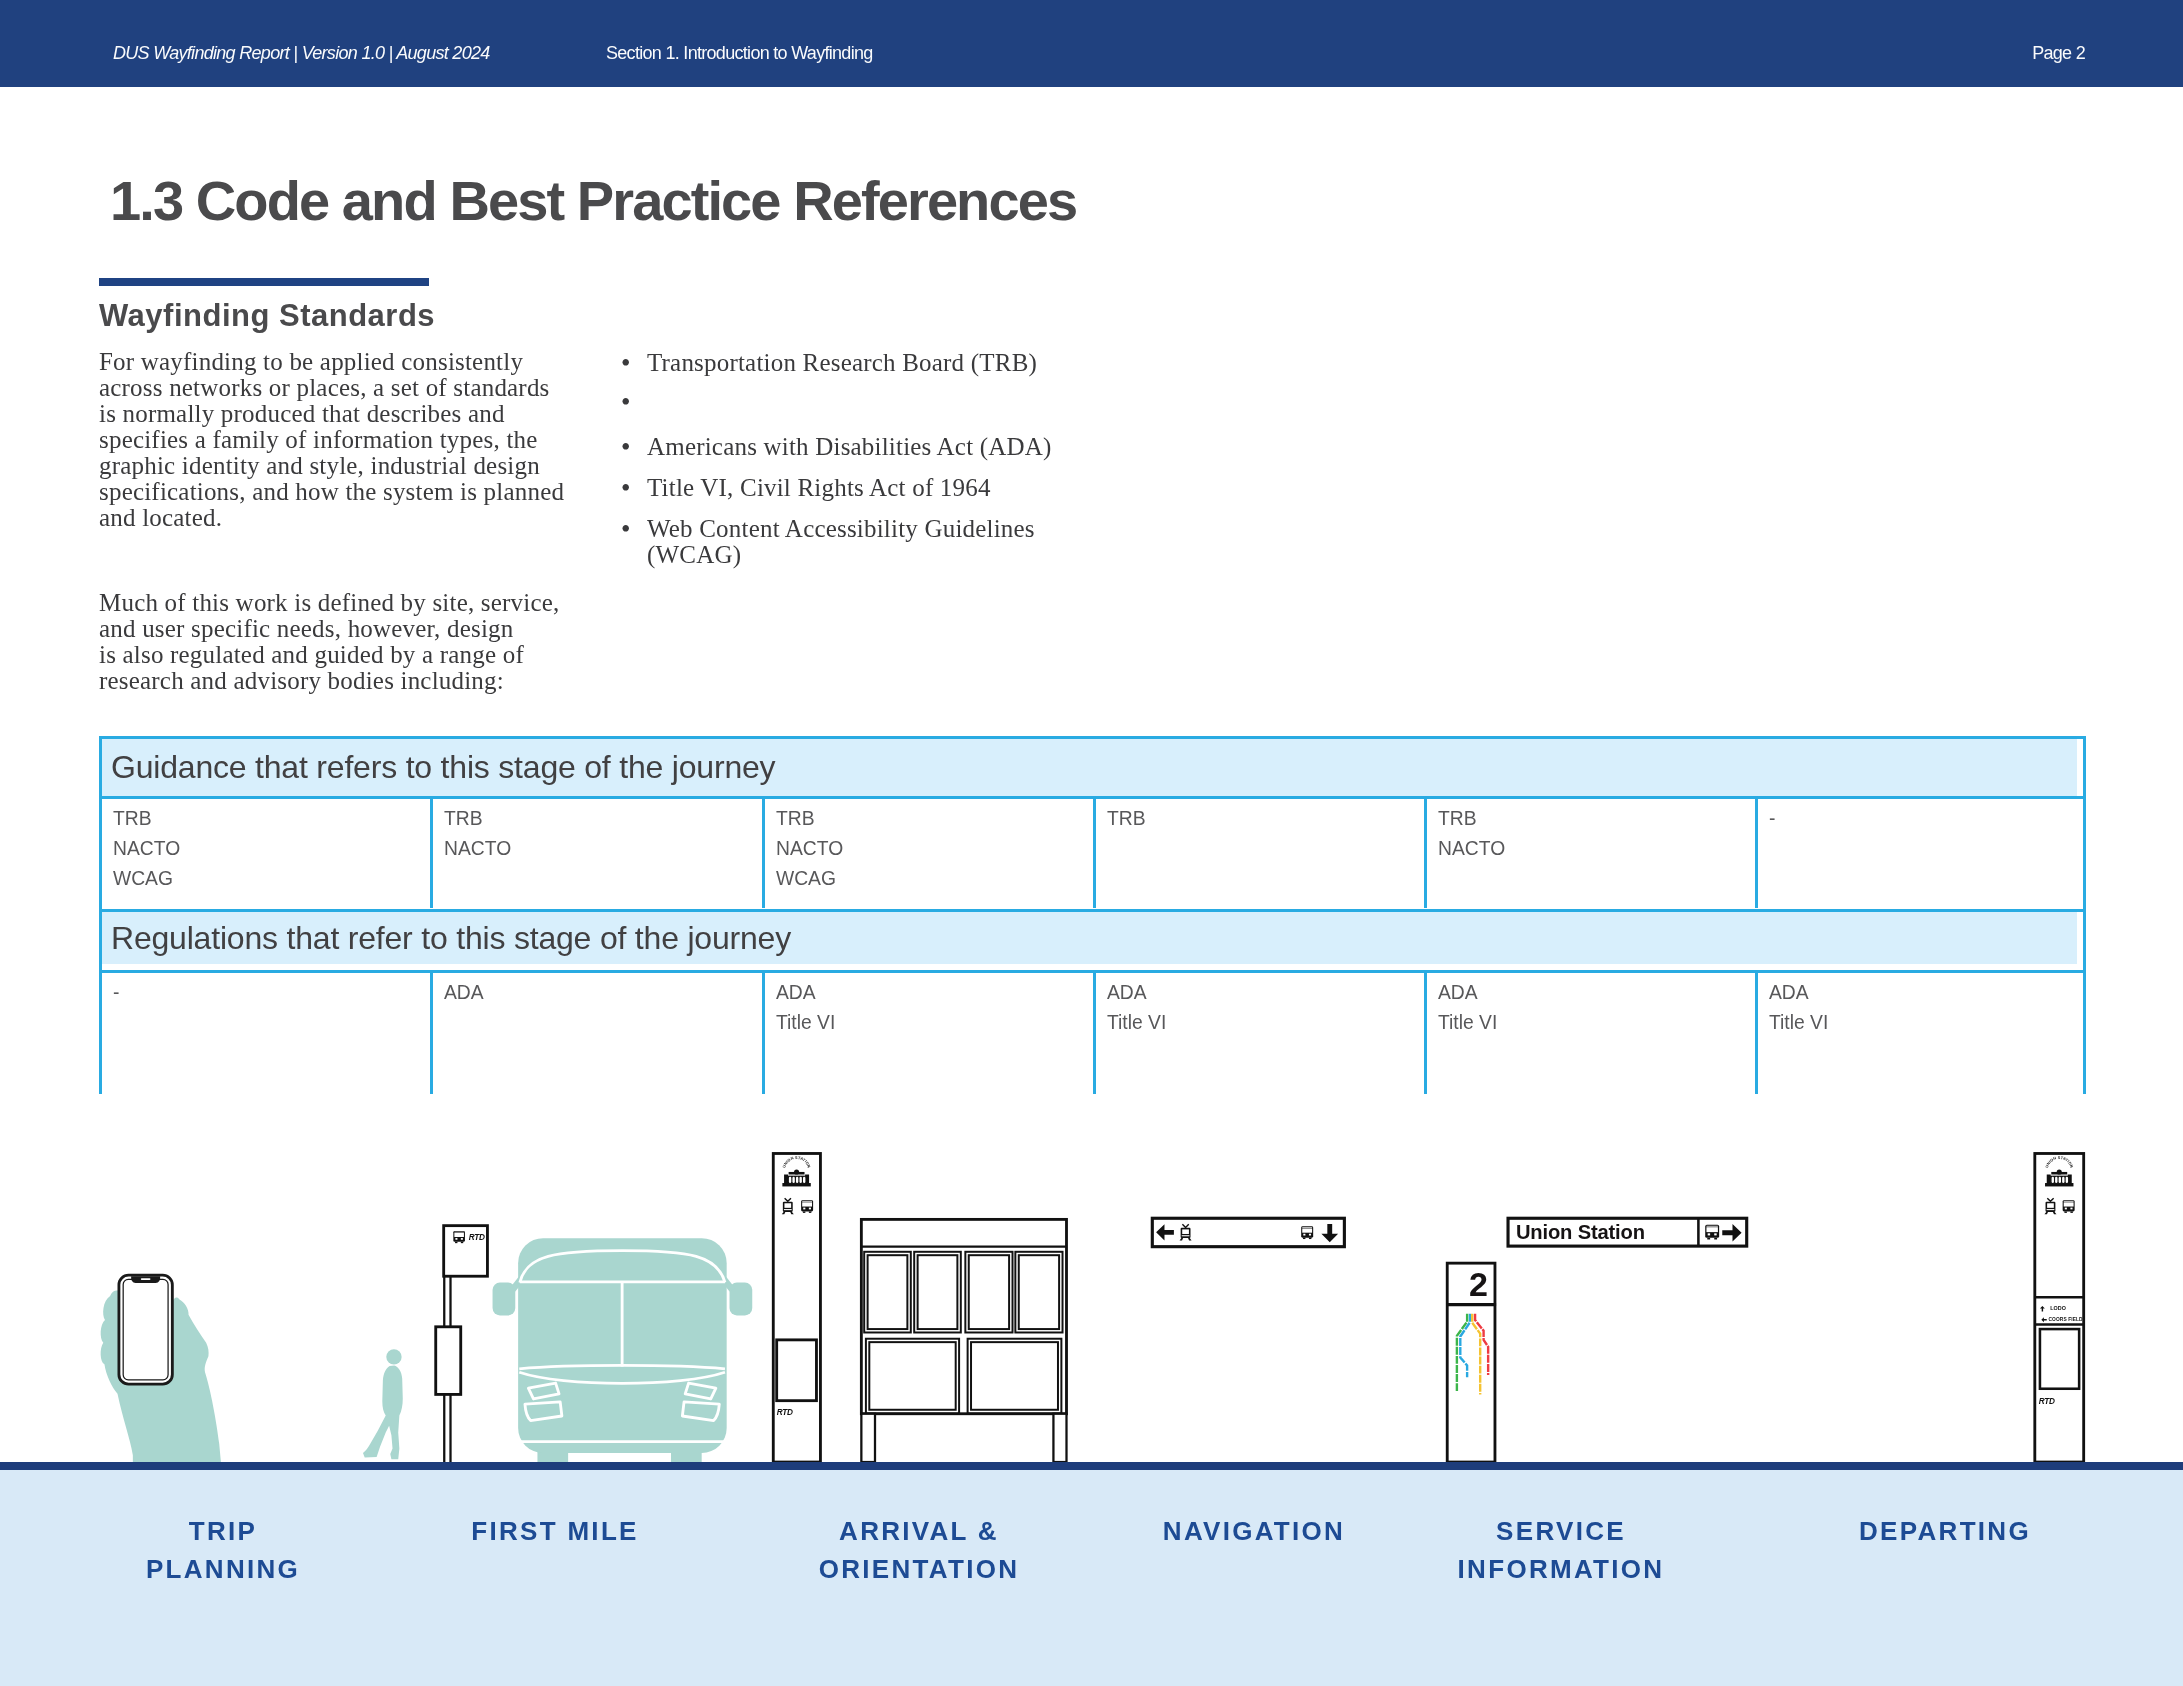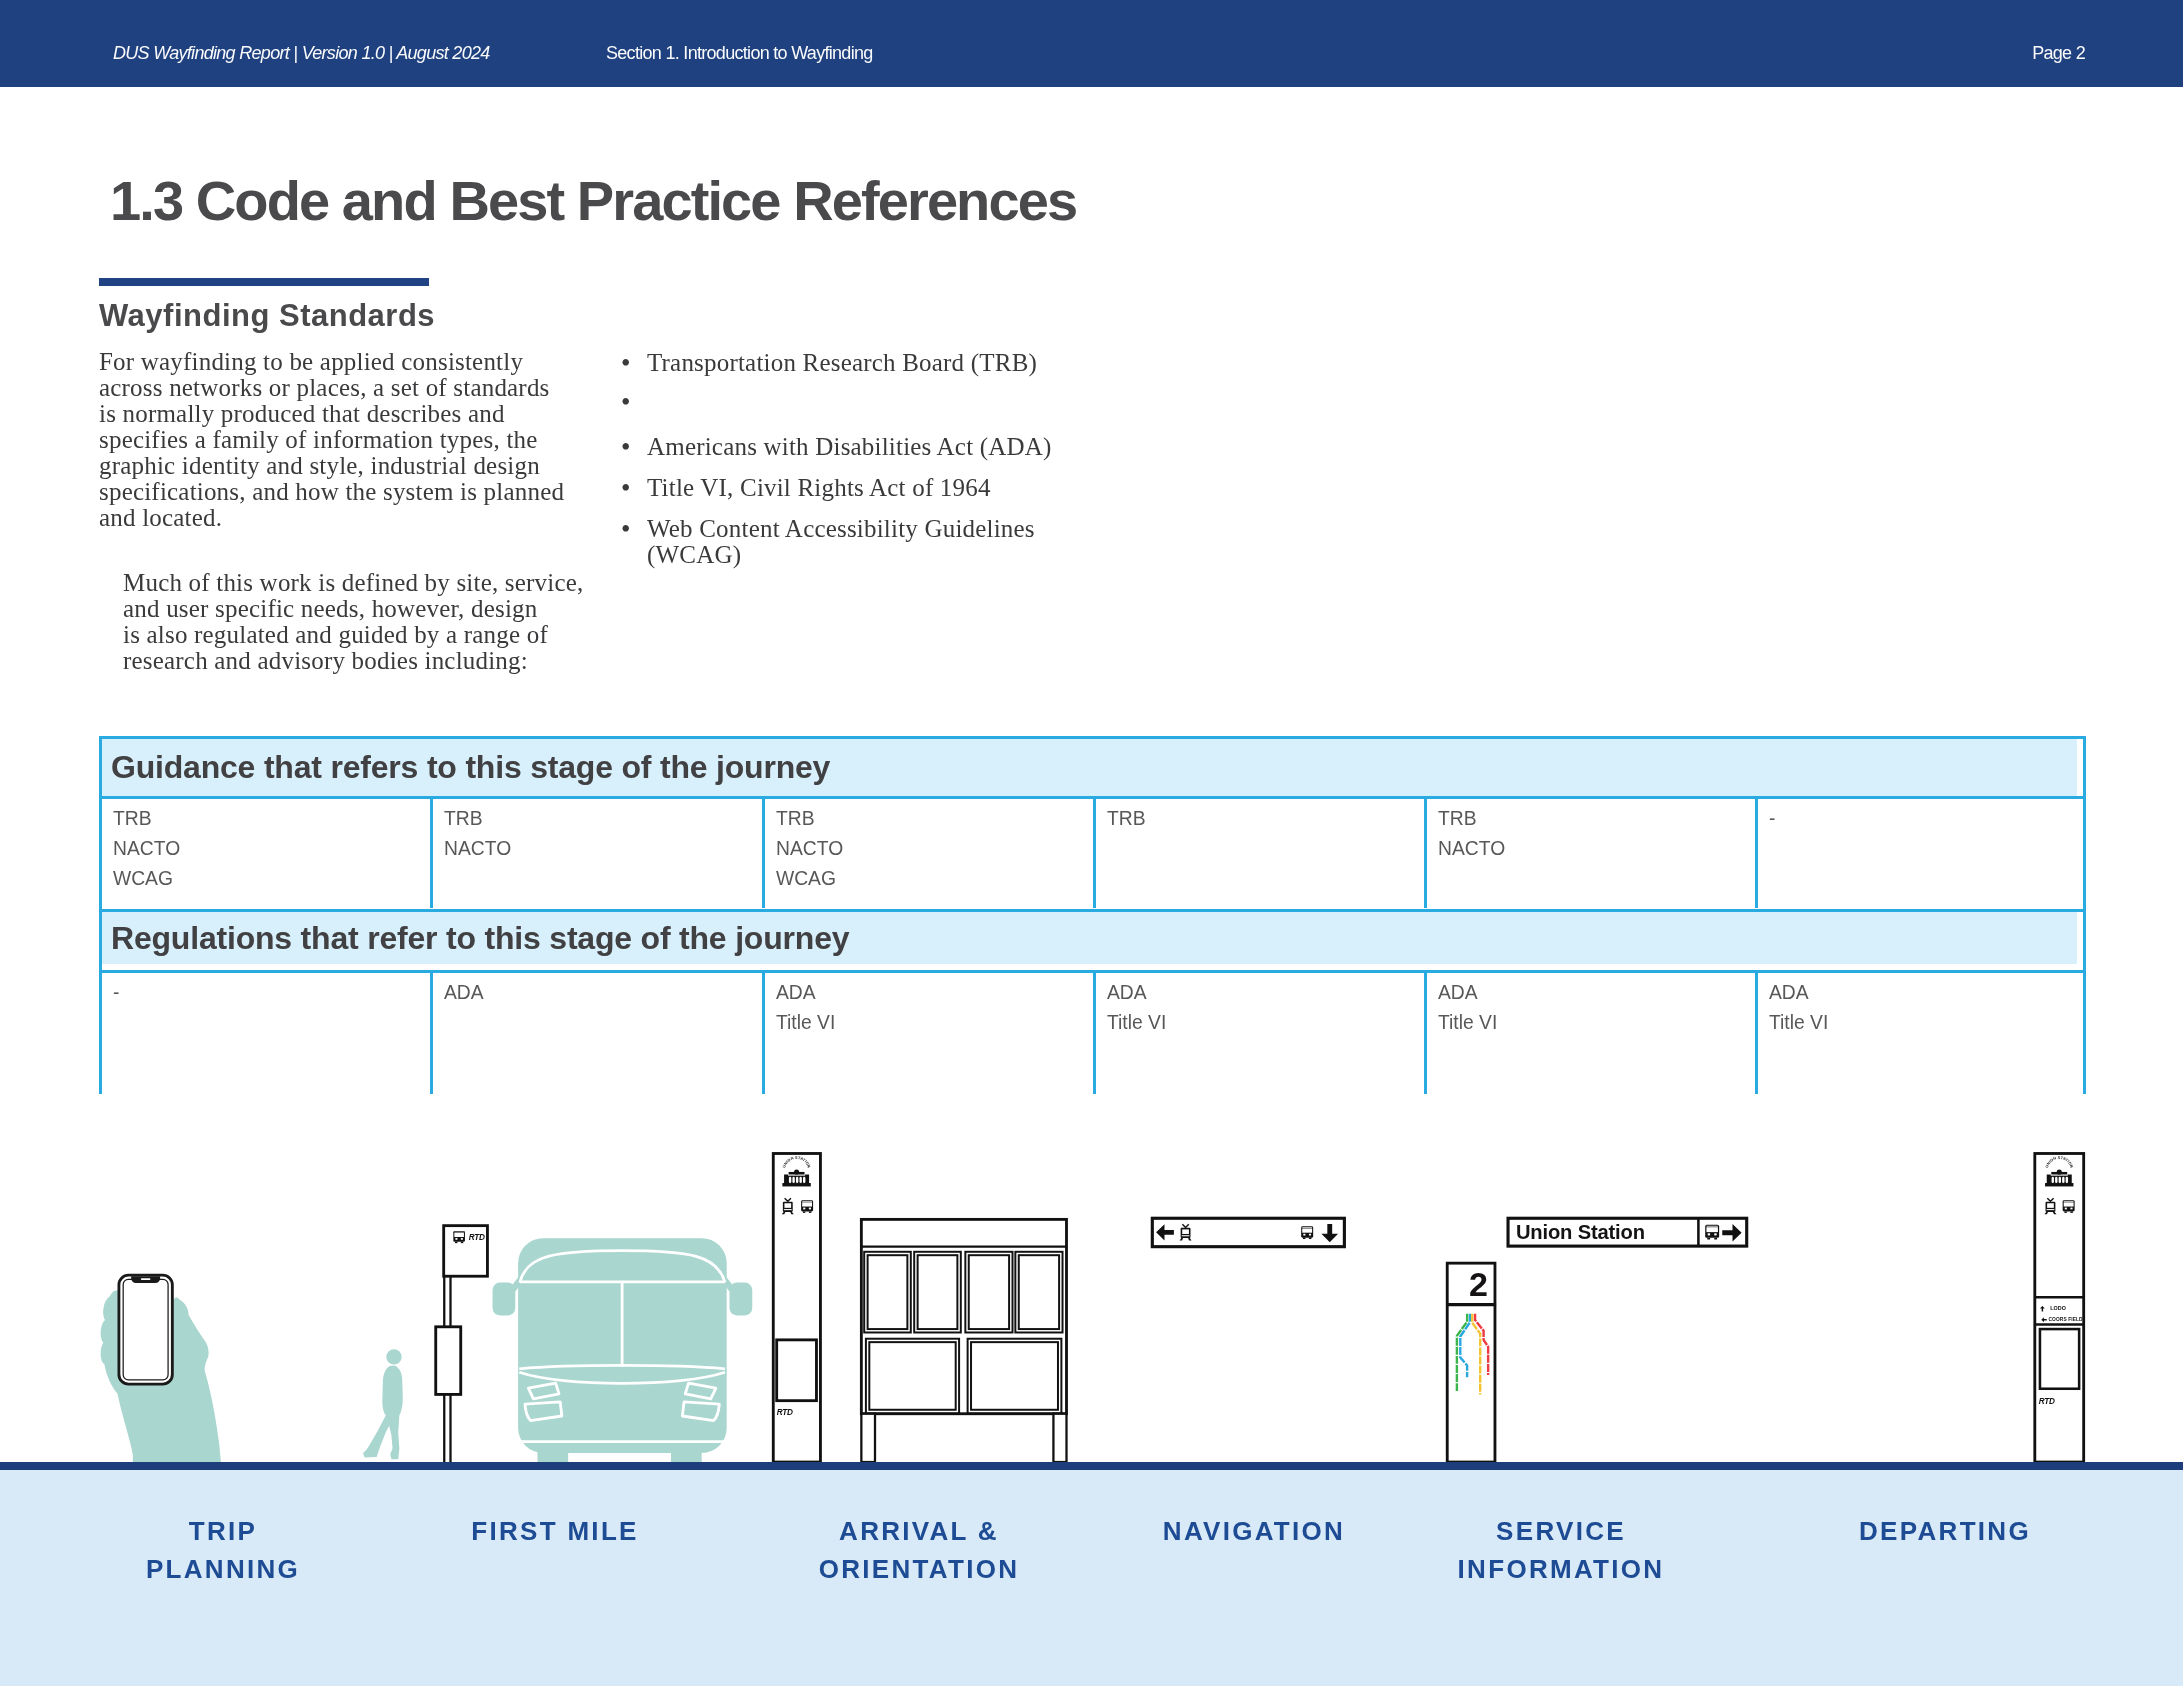--- a/index.html
+++ b/index.html
@@ -9,28 +9,28 @@
 
 #topbar{left:0;top:0;width:2183px;height:87px;background:#20417F;}
 .hdrtxt{color:#FAFBFC;font-size:18px;letter-spacing:-0.7px;top:44px;line-height:18px;white-space:nowrap;}
 
 #title{left:98px;top:173px;font-size:56px;font-weight:bold;color:#4A4A4C;letter-spacing:-1.9px;line-height:56px;white-space:nowrap;margin-left:12px;}
 #rule{left:99px;top:278px;width:330px;height:8px;background:#1F4383;}
 #h2{left:99px;top:300px;letter-spacing:0.5px;font-size:31px;font-weight:bold;color:#4A4A4C;line-height:31px;white-space:nowrap;}
 
 .serif{font-family:"Liberation Serif",serif;font-size:25px;letter-spacing:0.2px;line-height:26px;color:#3A3A3C;}
 #p1{left:99px;top:349px;}
-#p2{left:99px;top:570px;margin-left:24px;}
+#p2{left:99px;top:590px;}
 #bullets{left:621px;top:350px;}
 .bi{display:flex;}
 .bi .dot{width:26px;flex:0 0 26px;font-size:27px;letter-spacing:0;}
 
 .cyan{background:#29ABE2;}
 .thead{background:#D8EFFC;display:flex;align-items:center;padding-left:9px;
-       font-size:32px;font-weight:bold;color:#414042;letter-spacing:-0.2px;}
+       font-size:32px;font-weight:normal;color:#414042;letter-spacing:-0.2px;}
 .cellt{font-size:19.3px;line-height:30px;color:#58585A;white-space:pre-line;}
 
 #ground{left:0;top:1462px;width:2183px;height:8px;background:#1E3D7B;}
 #footer{left:0;top:1470px;width:2183px;height:217px;background:#D8E9F7;}
 .flabel{top:1512px;font-size:26px;font-weight:bold;color:#1D4B94;letter-spacing:2.3px;
         line-height:38px;text-align:center;width:682px;}
 </style>
 </head>
 <body>
 

